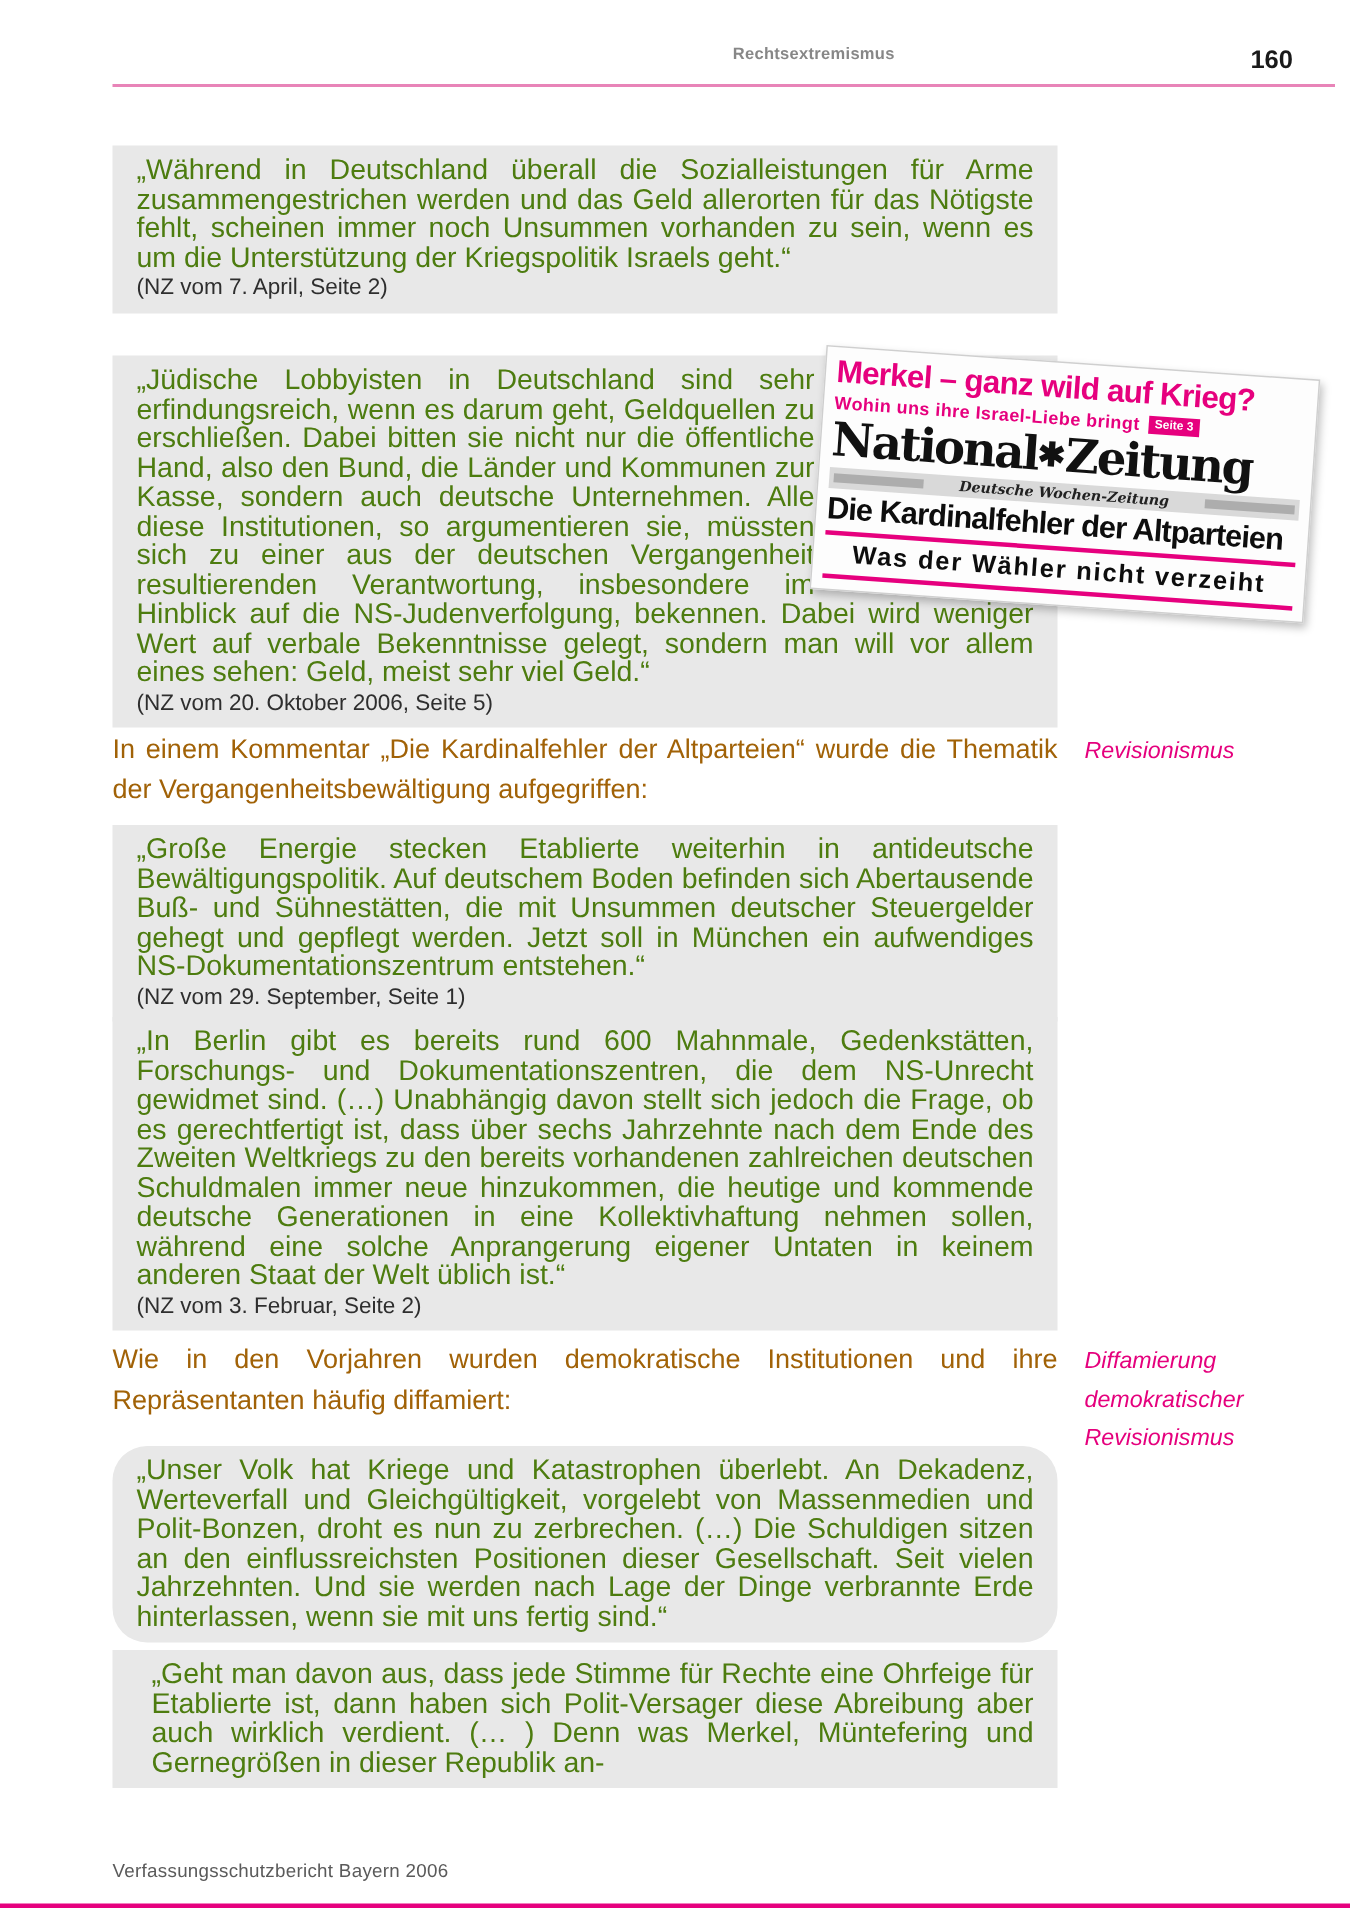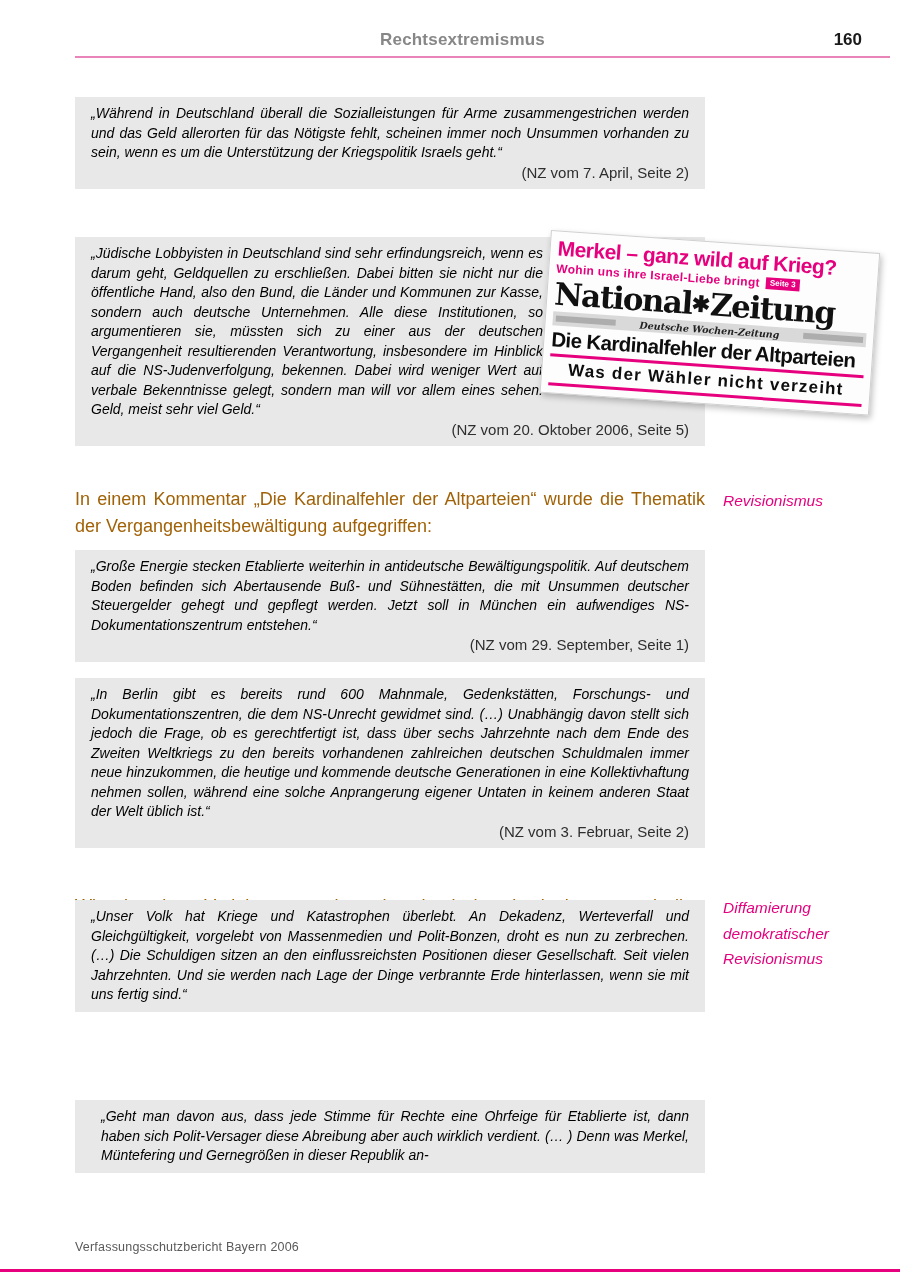--- a/index.html
+++ b/index.html
@@ -2,39 +2,39 @@
 <html lang="de"><head>
 <meta charset="utf-8">
 <style>
   html,body{margin:0;padding:0;background:#ffffff;}
   .page{
     position:relative;width:900px;height:1272px;background:#ffffff;overflow:hidden;
     font-family:"Liberation Sans", sans-serif;color:#1c1c1c;
   }
   
   .hdr-section{
-    position:absolute;top:30px;left:380px;width:325px;text-align:left;
-    font-size:17px;font-weight:bold;color:#878787;letter-spacing:.2px;
+    position:absolute;top:30px;left:380px;width:325px;text-align:center;
+    font-size:11px;font-weight:bold;color:#878787;letter-spacing:.2px;
   }
   .hdr-page{
     position:absolute;top:30px;left:795px;width:67px;text-align:right;
     font-size:17px;font-weight:bold;color:#1a1a1a;
   }
   .rule-top{position:absolute;top:56px;left:75px;width:815px;height:2px;background:#e884b8;}
   .rule-bottom{position:absolute;bottom:0;left:0;width:900px;height:3px;background:#e6007e;}
   
   .qblock{
     position:absolute;left:75px;width:630px;box-sizing:border-box;
     background:#e8e8e8;padding:7px 16px;
   }
   .qtext{
-    margin:0;font-style:italic;font-size:14px;line-height:19.5px;color:#000000;
+    margin:0;font-size:19px;line-height:19.5px;color:#4d7c0f;
     text-align:justify;hyphens:auto;-webkit-hyphens:auto;
   }
-  .qsrc{margin:0;font-style:normal;font-size:15px;line-height:19.5px;color:#2e2e2e;text-align:right;}
+  .qsrc{margin:0;font-style:normal;font-size:15px;line-height:19.5px;color:#2e2e2e;}
   .clip-spacer{float:right;width:146px;height:148px;}
   
   .bodypara{
     position:absolute;left:75px;width:630px;margin:0;
     font-size:18px;line-height:26.5px;color:#a16207;text-align:justify;
     hyphens:auto;-webkit-hyphens:auto;
   }
   .margin-note{
     position:absolute;left:723px;width:172px;margin:0;
     font-size:15.5px;line-height:25.5px;font-style:italic;color:#e5007d;
@@ -76,21 +76,21 @@
   }
   .clip-h3{
     margin:3px 0 0 0;font-size:17px;font-weight:800;color:#0d0d0d;letter-spacing:1.2px;
     white-space:nowrap;border-bottom:3px solid #e6007e;padding-bottom:3px;text-align:center;
   }
   
   .footer-note{
     position:absolute;top:1240px;left:75px;font-size:12.5px;color:#5a5a5a;letter-spacing:.2px;
   }
   
-  #b1{top:97px;}  #b2{top:237px;} #b3{top:550px;} #b4{top:678px;} #b5{top:900px;} #b6{top:1100px;padding-left:26px;}
+  #b1{top:97px;}  #b2{top:237px;} #b3{top:550px;} #b4{top:678px;} #b5{top:964px;border-radius:23px;} #b6{top:1100px;padding-left:26px;}
   #p1{top:486px;} #p2{top:893px;}
   #mn1{top:488px;} #mn2{top:895px;}
 </style>
 </head>
 <body>
 
 <div class="page">
 
   <div class="hdr-section">Rechtsextremismus</div>
   <div class="hdr-page">160</div>

